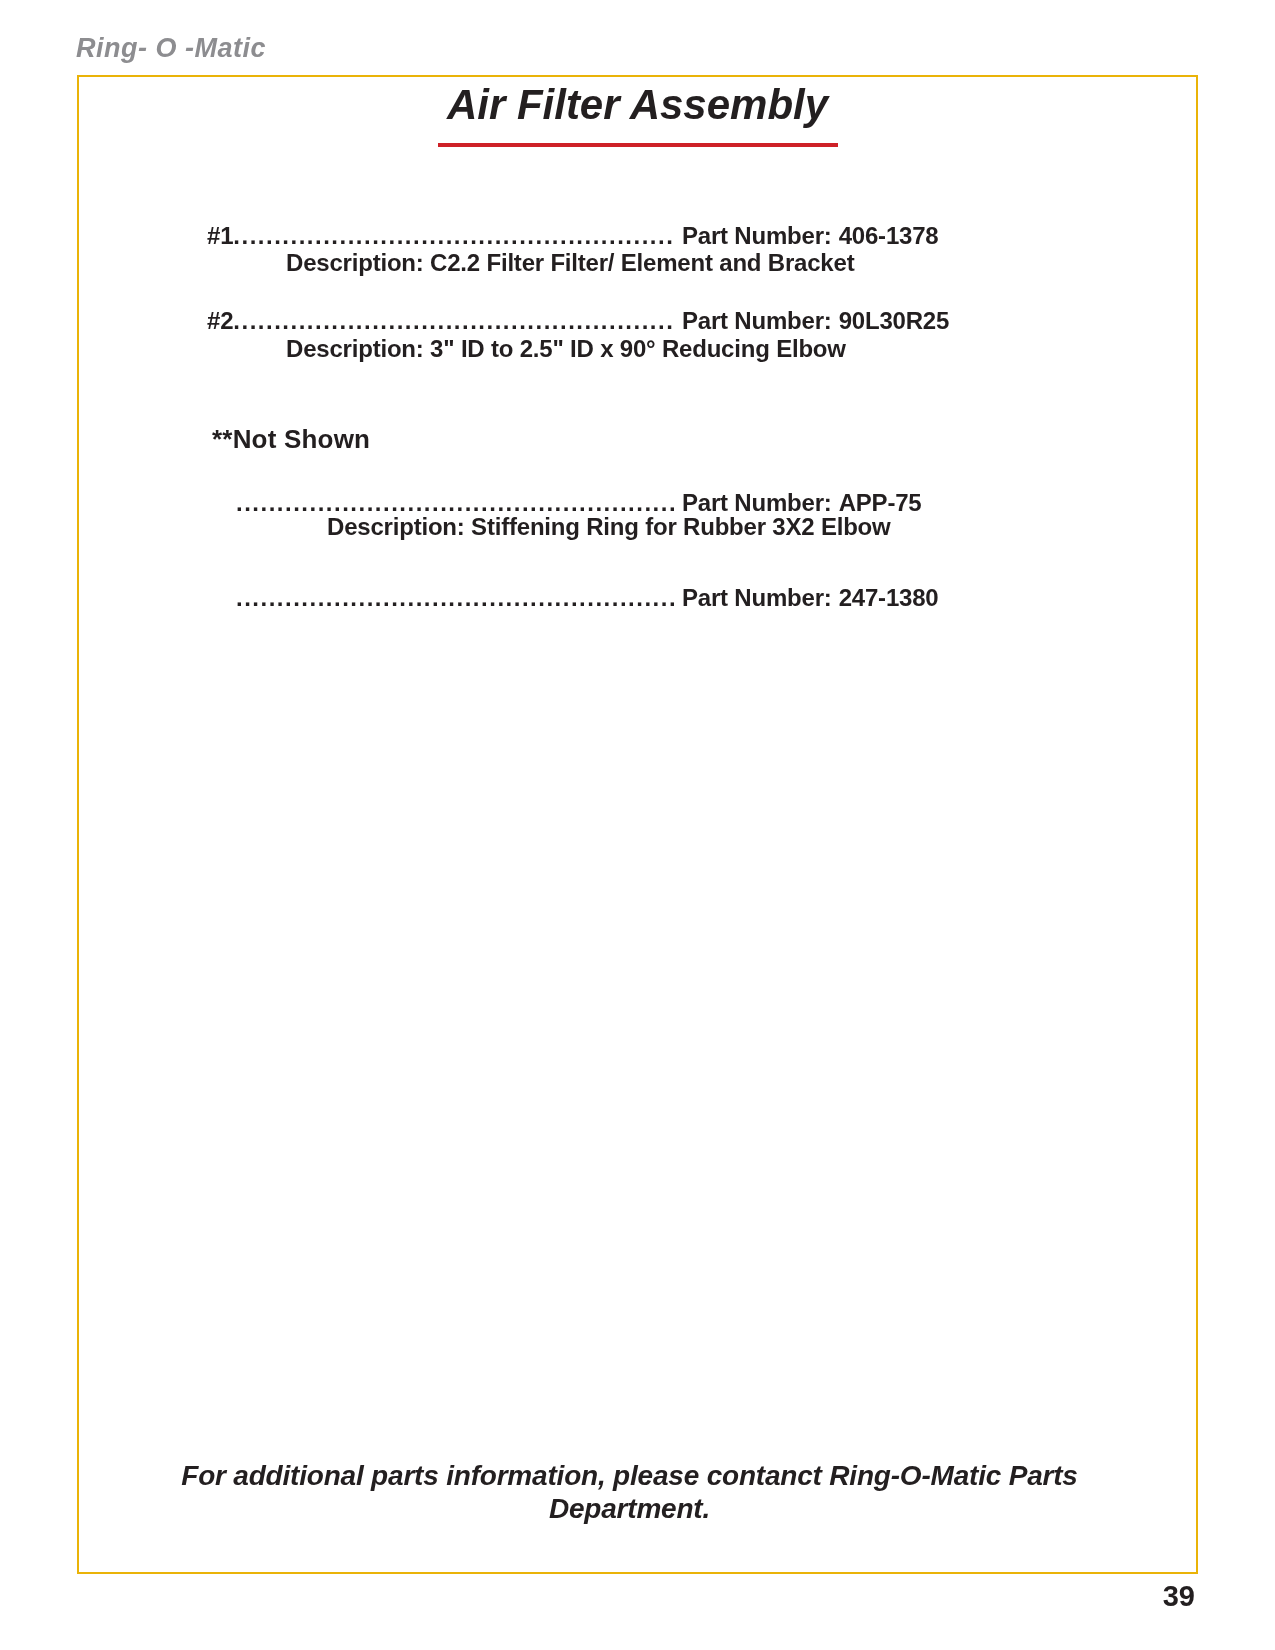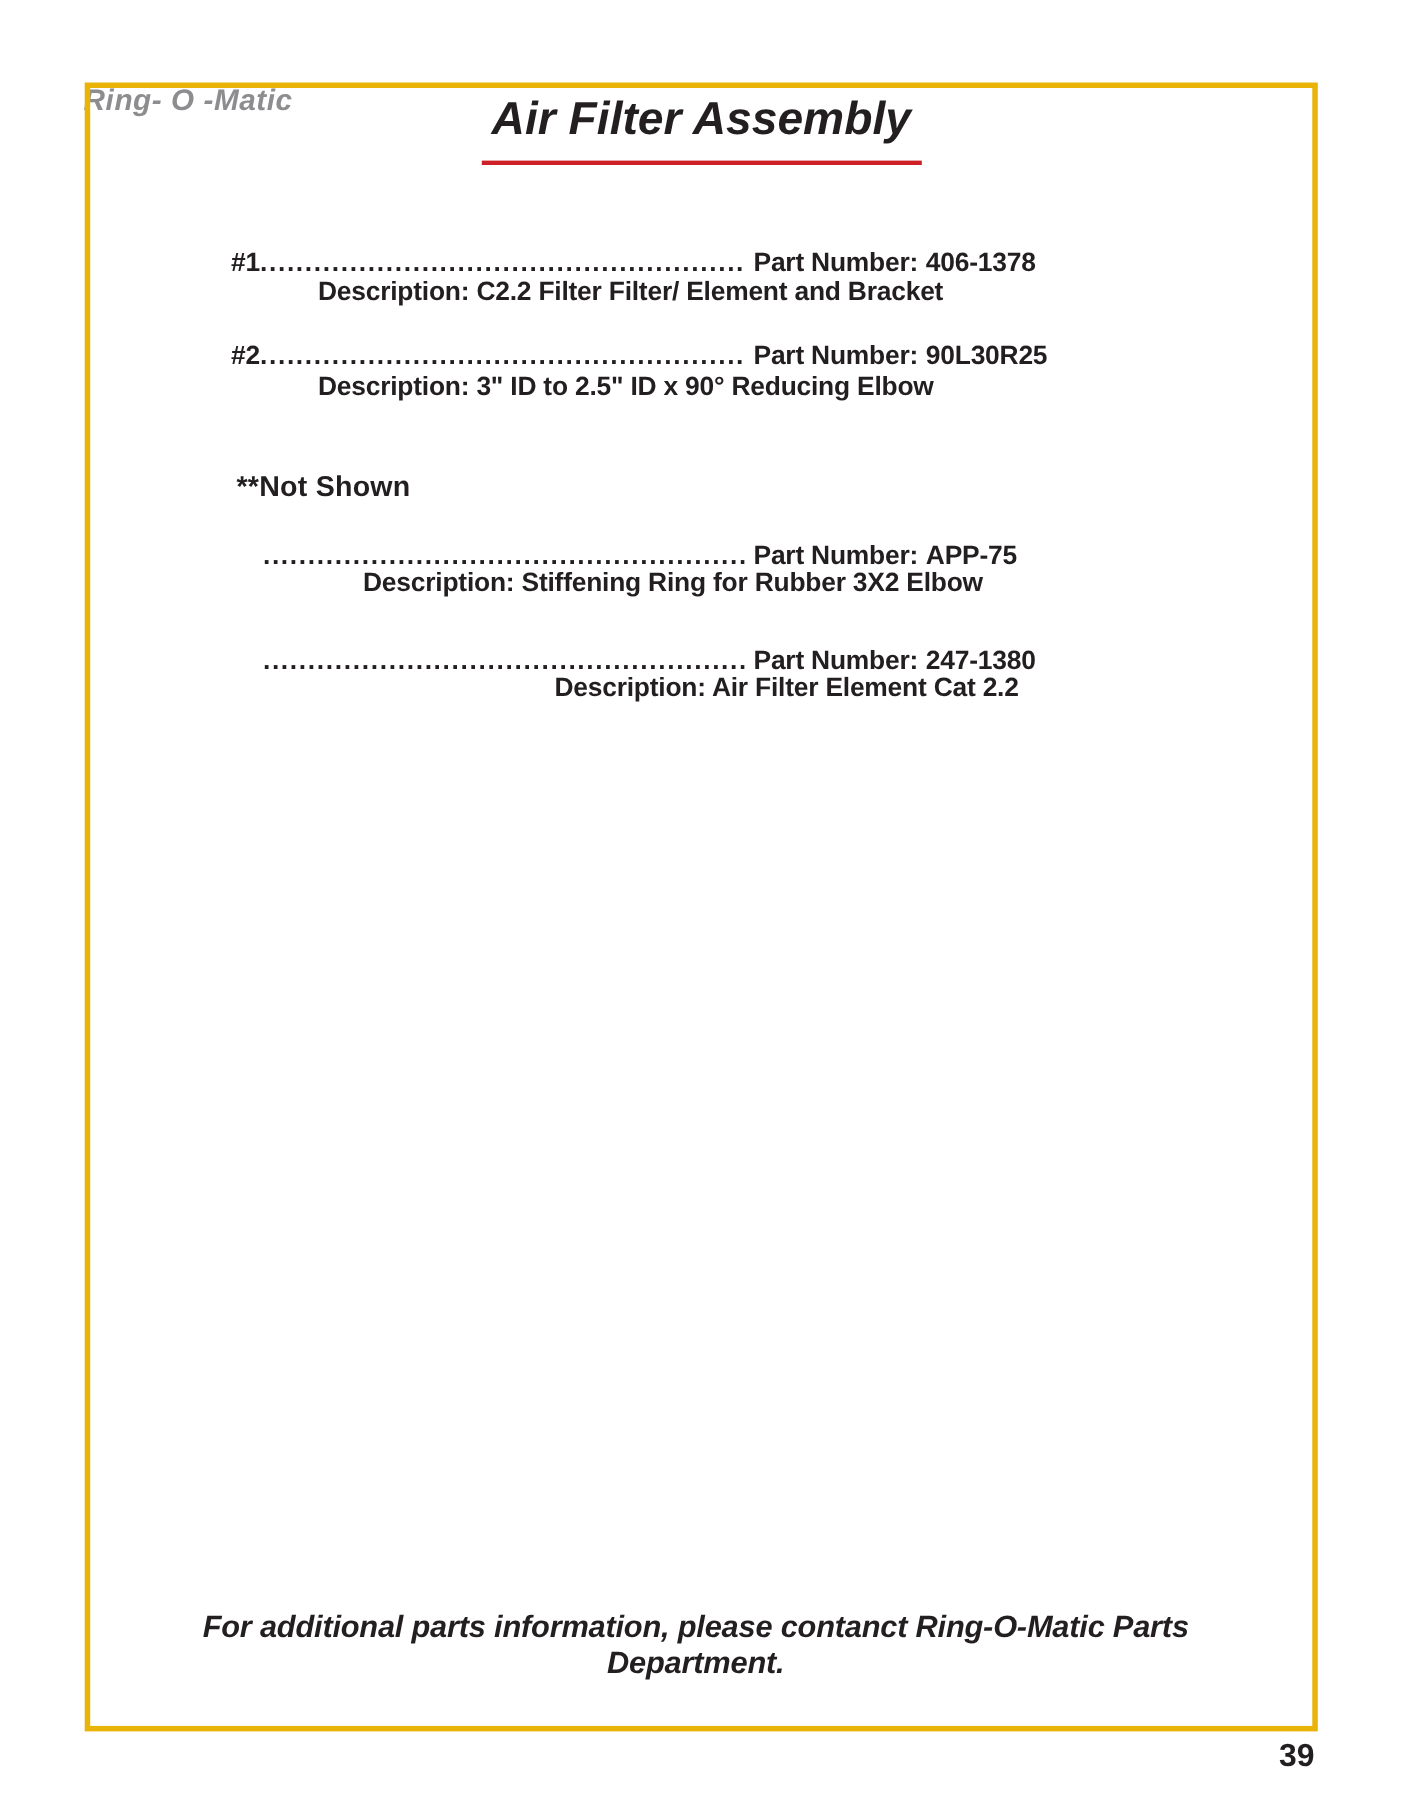--- a/index.html
+++ b/index.html
@@ -9,26 +9,25 @@
     background:#ffffff;
     font-family:"Liberation Sans", sans-serif;
     color:#231f20;
     overflow:hidden;
   }
   .brand{
     position:absolute;left:76px;top:33px;
     font-size:27px;font-weight:bold;font-style:italic;
     color:#8d8d90;letter-spacing:0.5px;
     white-space:nowrap;
-    margin-top:43px;
   }
   .content-box{
     position:absolute;left:77px;top:75px;
     width:1121px;height:1499px;
-    border:5px solid #eab308;
+    border:2px solid #eab308;
     box-sizing:border-box;
   }
   .title{
     position:absolute;top:4px;left:0;width:100%;
     text-align:center;
     font-size:42px;font-weight:bold;font-style:italic;
     color:#231f20;
   }
   .title-underline{
     position:absolute;top:66px;left:50%;
@@ -125,21 +124,20 @@
     </div>
     <div class="pdesc d3">Description: Stiffening Ring for Rubber 3X2 Elbow</div>
 
     <div class="pline row4">
       <span class="leader-wrap lw-2">
           <span class="dots">............................................................</span>
         </span>
       <span class="pnum-label">Part Number:</span>
       <span class="pnum-value">247-1380</span>
     </div>
-    <div class="pdesc d4">Description: Air Filter Element Cat 2.2</div>
 
     <div class="footer-note">For additional parts information, please contanct Ring-O-Matic Parts Department.</div>
 
   </div>
 
   <div class="page-number">39</div>
 
 </div>
 
 </body></html>

